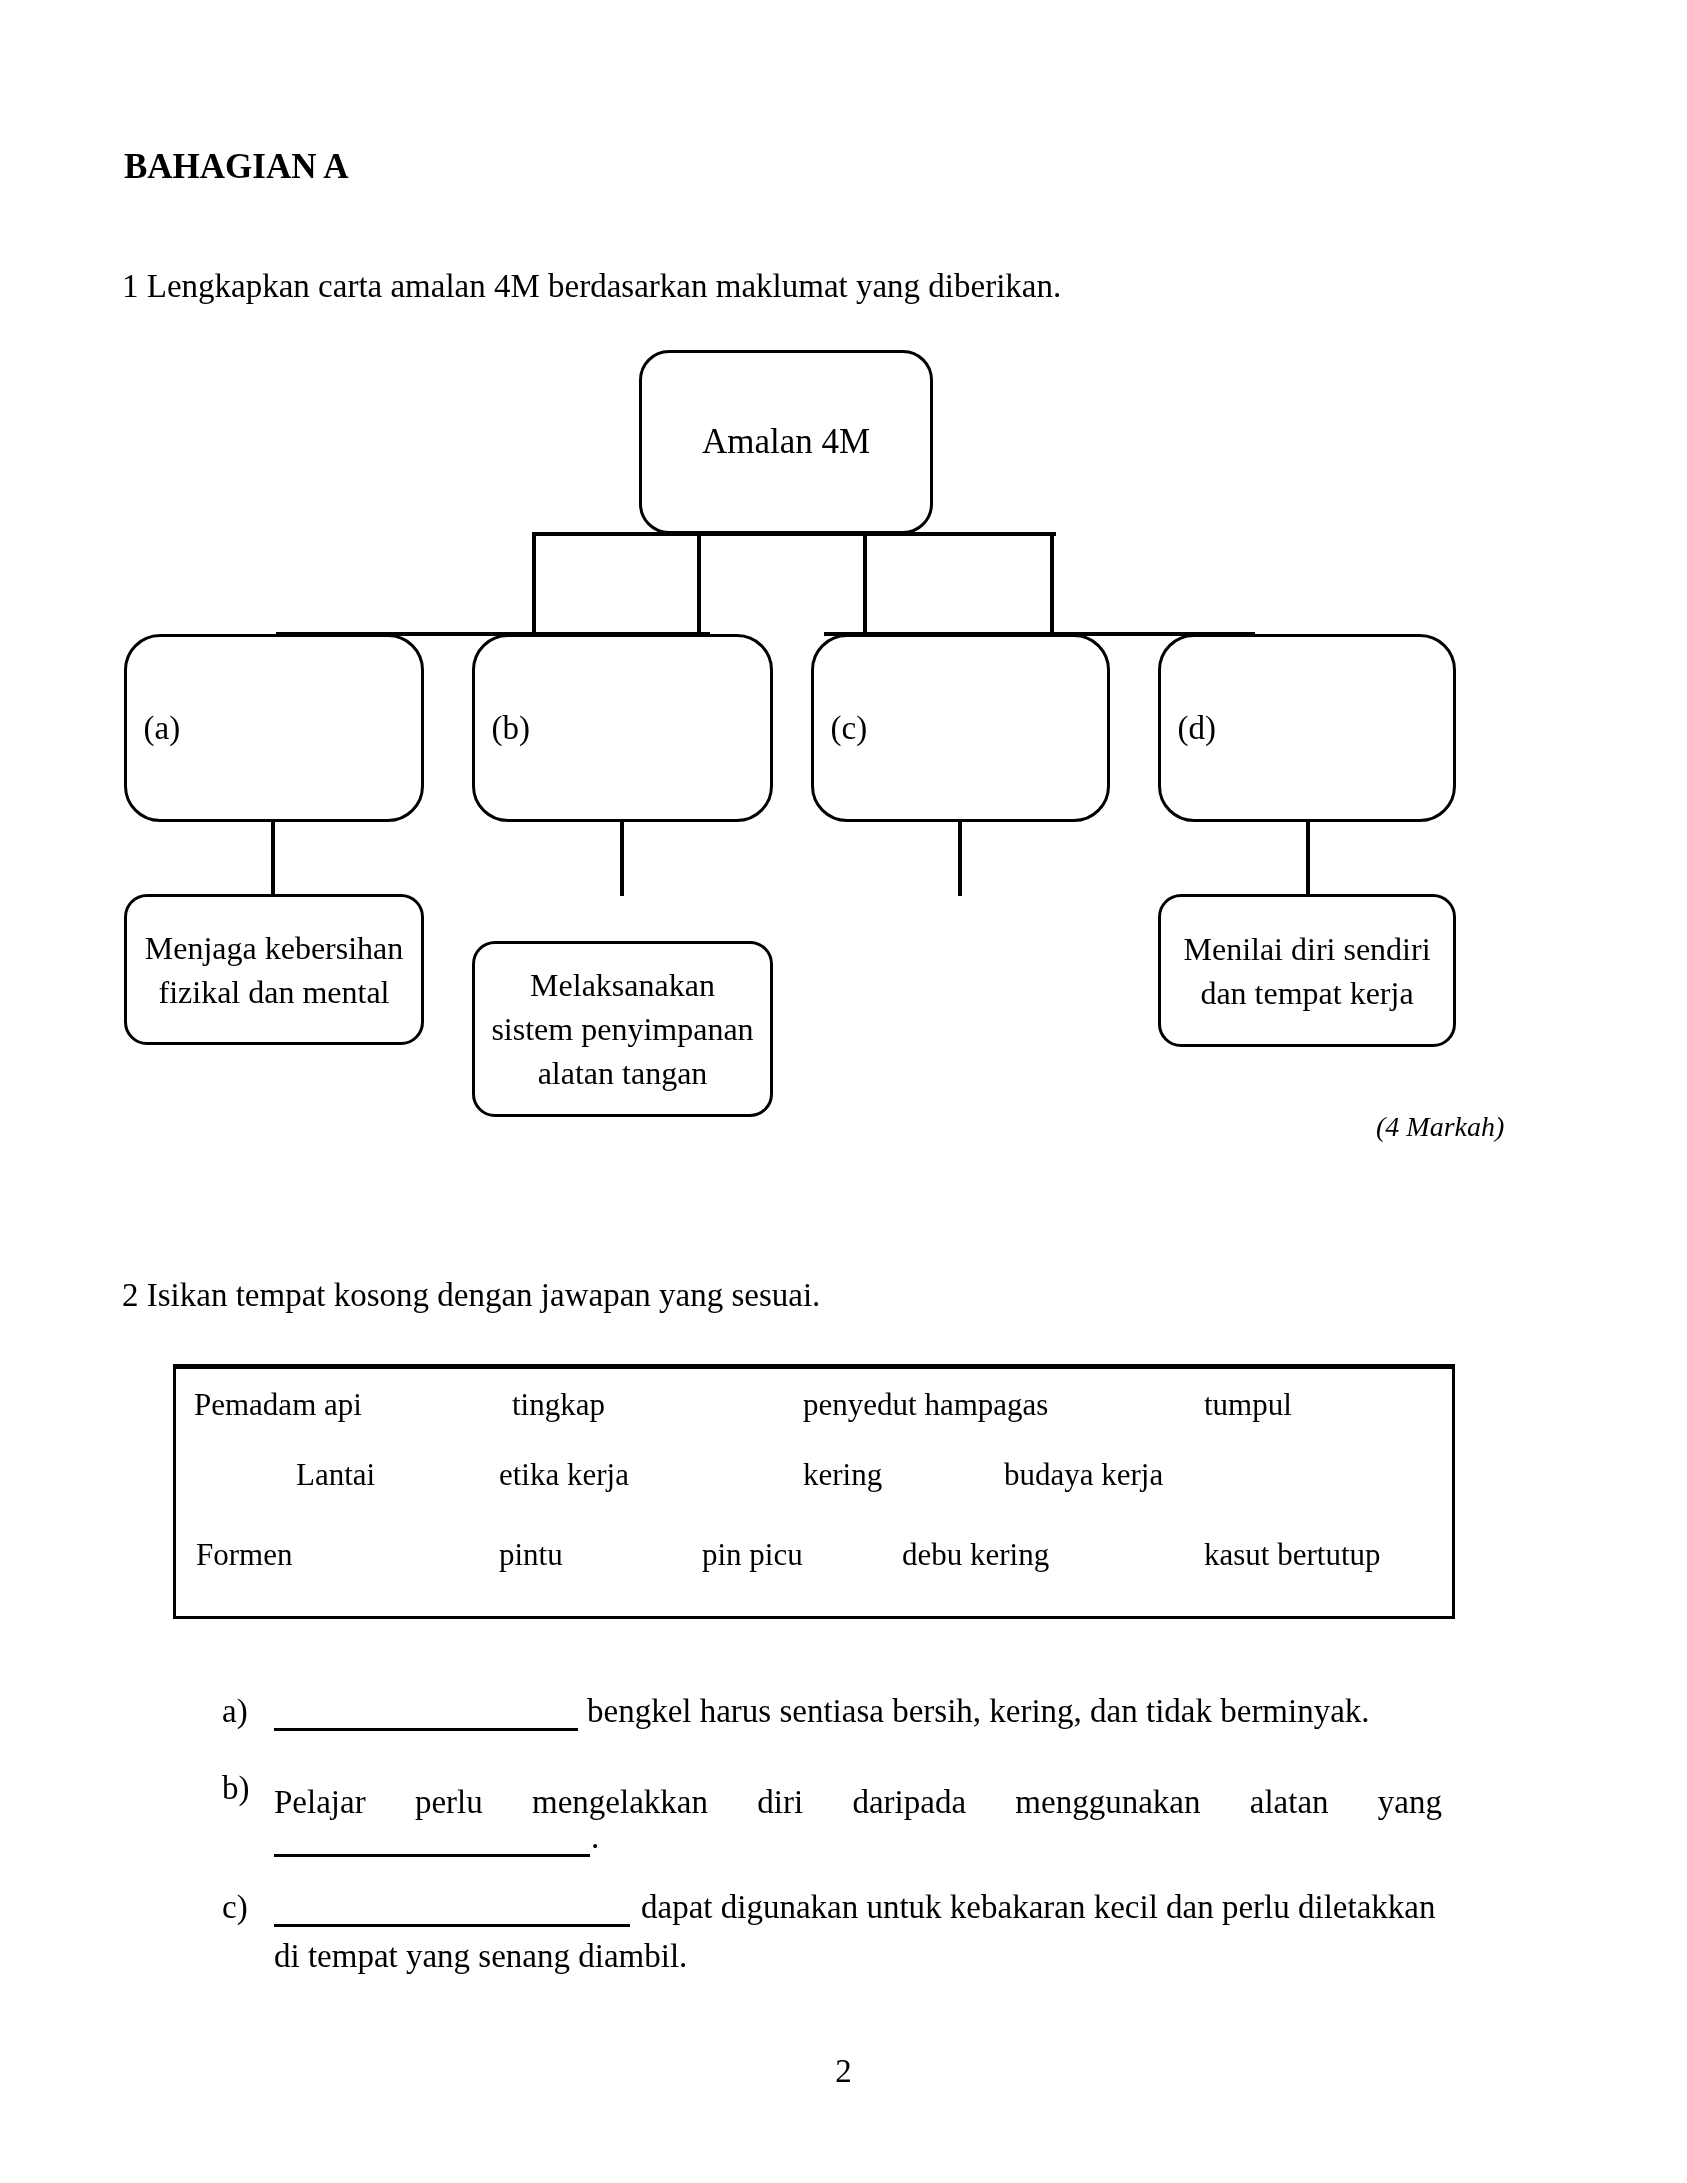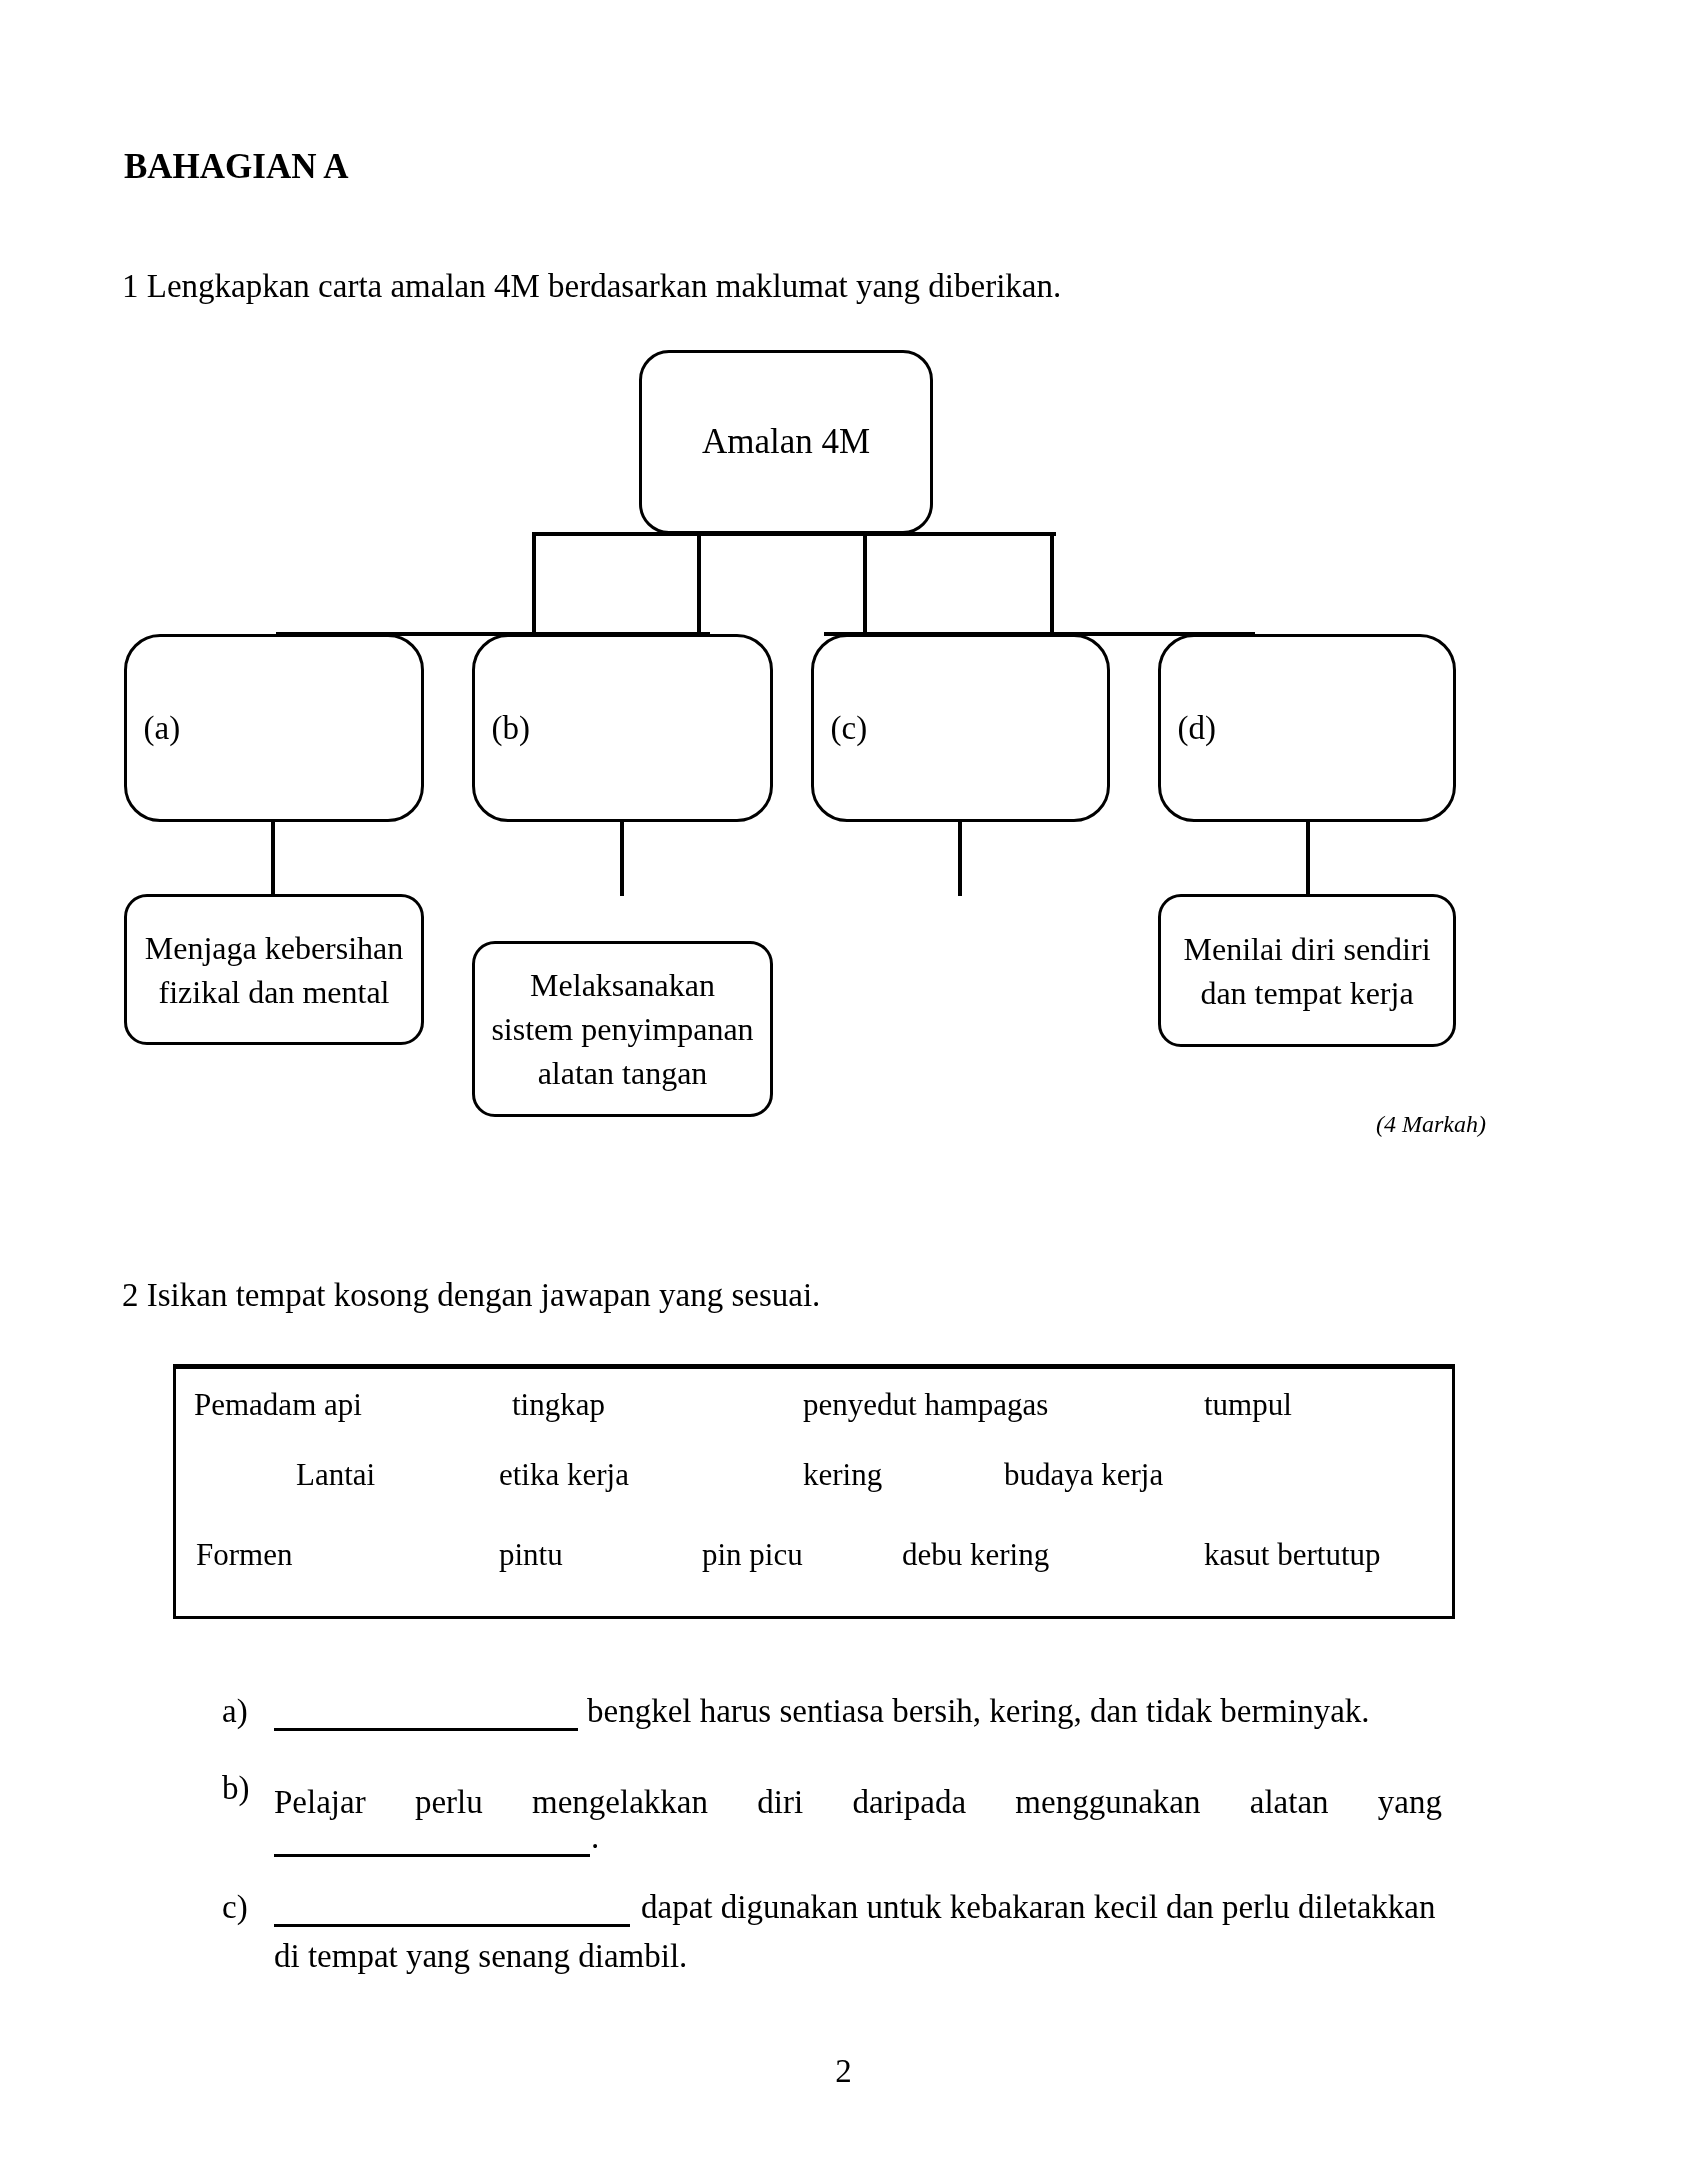--- a/index.html
+++ b/index.html
@@ -12,21 +12,21 @@
     overflow:hidden;
   }
   .abs{position:absolute;}
   .txt{font-size:33px;line-height:40px;white-space:nowrap;}
   .heading{font-size:35px;font-weight:bold;}
   .box{position:absolute;border:3.3px solid #000;background:#fff;box-sizing:border-box;}
   .root-box{border-radius:30px;display:flex;align-items:center;justify-content:center;font-size:35px;}
   .blank-box{border-radius:36px;display:flex;align-items:center;padding-left:16.5px;font-size:33px;}
   .ans-box{border-radius:23px;display:flex;flex-direction:column;align-items:center;justify-content:center;font-size:32px;line-height:44px;text-align:center;}
   .line{position:absolute;background:#000;}
-  .marks{font-style:italic;font-size:24px;white-space:nowrap;font-family:Liberation Serif, serif;}
+  .marks{font-style:italic;font-size:28px;white-space:nowrap;font-family:Liberation Serif, serif;}
   .wordbank{position:absolute;border:3.3px solid #000;border-top-width:5.8px;background:#fff;box-sizing:border-box;}
   .wb{position:absolute;font-size:31px;line-height:38px;white-space:nowrap;}
   .blankline{position:absolute;border-bottom:3.3px solid #000;height:40px;box-sizing:border-box;}
   .justify1{white-space:normal;text-align:justify;text-align-last:justify;}
   .pagenum{width:1687px;text-align:center;font-size:33px;}
 </style>
 </head>
 <body>
 
 <div class="page">

